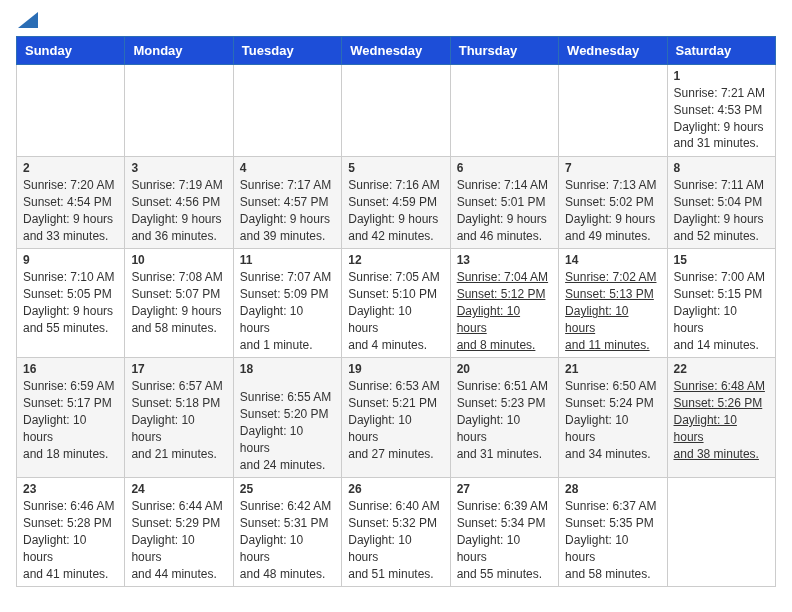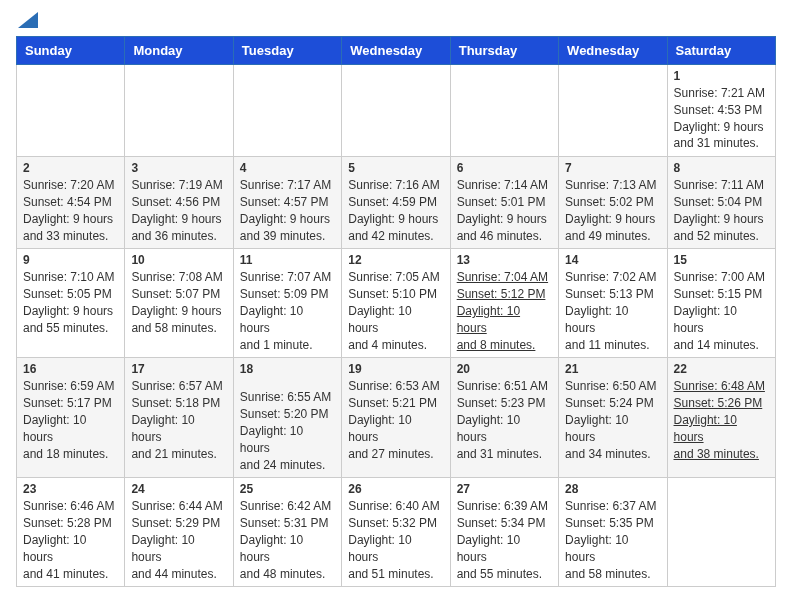--- a/index.html
+++ b/index.html
@@ -210,21 +210,21 @@
         </td>
         <td>
           <span class="day-number">13</span>
           <div class="day-info" style="white-space: pre-line; text-decoration: underline;">Sunrise: 7:04 AM
 Sunset: 5:12 PM
 Daylight: 10 hours
 and 8 minutes.</div>
         </td>
         <td>
           <span class="day-number">14</span>
-          <div class="day-info" style="white-space: pre-line;">Sunrise: 7:02 AM
+          <div class="day-info" style="white-space: pre-line; text-decoration: underline;">Sunrise: 7:02 AM
 Sunset: 5:13 PM
 Daylight: 10 hours
 and 11 minutes.</div>
         </td>
         <td>
           <span class="day-number">15</span>
           <div class="day-info" style="white-space: pre-line;">Sunrise: 7:00 AM
 Sunset: 5:15 PM
 Daylight: 10 hours
 and 14 minutes.</div>

